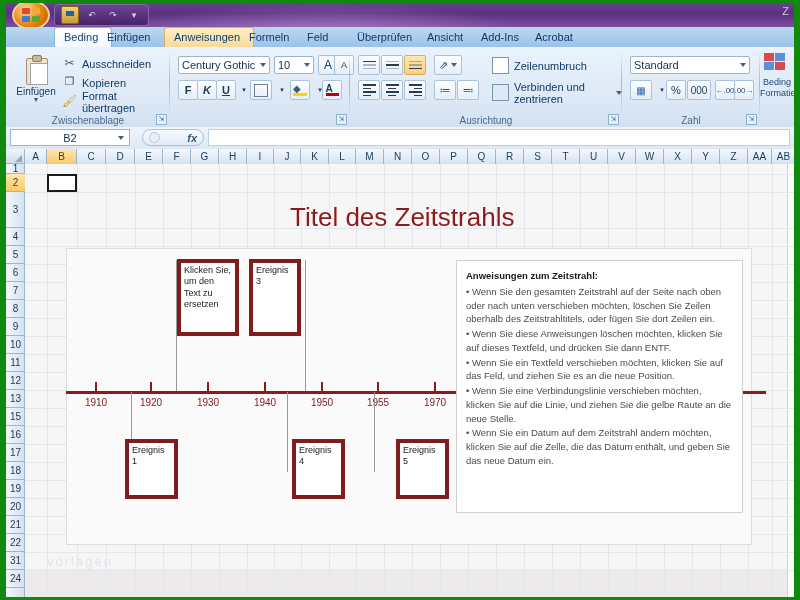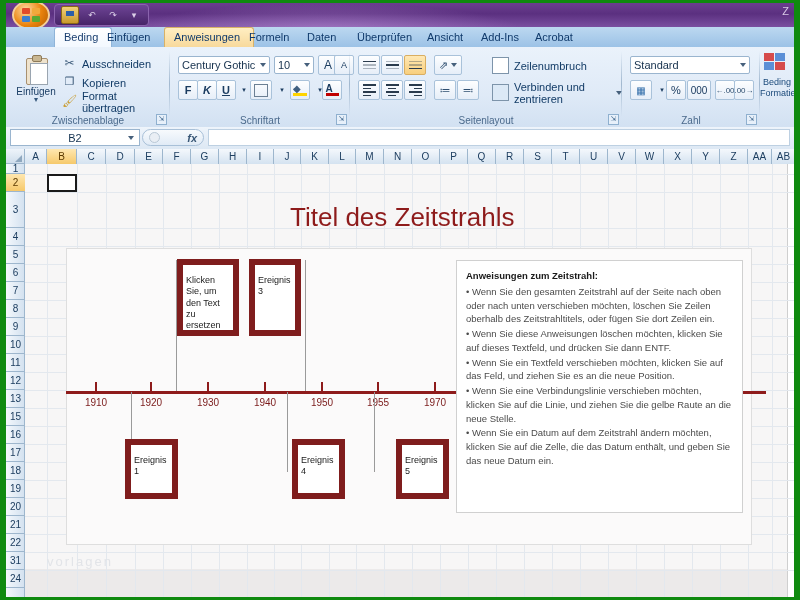--- a/index.html
+++ b/index.html
@@ -86,21 +86,21 @@
     border-color:#a9c2da;}
   .rbtn.flat{background:transparent;border-color:transparent;}
 
   
   .albars{display:flex;flex-direction:column;justify-content:center;gap:2px;width:13px;}
   .albars i{display:block;height:1.5px;background:#2a3b4d;}
 
   
   .fbar{position:absolute;left:0;top:124px;width:788px;height:22px;
     background:linear-gradient(180deg,#eef4fb,#dde8f4);border-bottom:1px solid #a8c0d8;}
-  .namebox{position:absolute;left:4px;top:2px;width:130px;height:17px;
+  .namebox{position:absolute;left:4px;top:2px;width:120px;height:17px;
     background:#fff;border:1px solid #9ab5cf;font-size:11px;color:#12314f;
     display:flex;align-items:center;justify-content:center;box-sizing:border-box;}
   .nb-caret{position:absolute;right:5px;width:0;height:0;border-left:3px solid transparent;
     border-right:3px solid transparent;border-top:4px solid #46607c;}
   .fx-grp{position:absolute;left:136px;top:2px;width:62px;height:17px;
     background:linear-gradient(180deg,#f7fafd,#e1ebf6);border:1px solid #a8c0d8;
     border-radius:9px;display:flex;align-items:center;justify-content:space-between;
     padding:0 6px;box-sizing:border-box;font-size:11px;color:#3a5877;}
   .fdot{width:9px;height:9px;border-radius:50%;background:#e9eef4;border:1px solid #b9c8d6;}
   .finput{position:absolute;left:202px;top:2px;right:4px;height:17px;background:#fff;
@@ -132,22 +132,22 @@
   .sheet-inner{position:absolute;background:#fbfafa;}
   .selbox{position:absolute;border:2px solid #1a1a1a;box-sizing:border-box;background:#fff;}
 
   
   .tl-title{position:absolute;font-size:26px;color:#8e1b1b;white-space:nowrap;}
   .tl-frame{position:absolute;background:#fbfafa;border:1px solid #dedede;}
   .redline{position:absolute;height:3px;background:#8e1b1b;}
   .tick{position:absolute;width:2px;background:#8e1b1b;}
   .datelbl{position:absolute;font-size:10px;color:#7a1a1a;text-align:center;white-space:nowrap;}
   .conn{position:absolute;width:1px;background:#9a9a9a;}
-  .ebox{position:absolute;background:#fff;border:6px solid #7f1d1d;
-    font-size:9px;color:#1b1b1b;padding:10px 3px;box-sizing:border-box;line-height:1.25;}
+  .ebox{position:absolute;background:#fff;border:4px solid #7f1d1d;
+    font-size:9px;color:#1b1b1b;padding:2px 3px;box-sizing:border-box;line-height:1.25;}
   .instr{position:absolute;background:#fff;border:1px solid #d0d0d0;
     padding:8px 9px;box-sizing:border-box;font-size:9.5px;color:#4b4b4b;line-height:1.45;}
   .instr b{color:#1a1a1a;display:block;margin-bottom:2px;font-size:9.5px;}
   .instr p{margin:0 0 1px 0;}
   .wmark{position:absolute;font-size:13px;color:#e2e4e8;letter-spacing:2px;}
 
   .sbar{position:absolute;left:0;bottom:0;width:788px;height:0px;}
 </style>
 </head>
 <body>
@@ -173,21 +173,21 @@
       <div class="qat-btn">▾</div>
     </div>
     <div class="tb-win">Z</div>
   </div>
 
   <div class="tabstrip">
     <div class="tab sel" style="left:48px;width:38px;">Beding</div>
     <div class="tab" style="left:92px;width:58px;">Einfügen</div>
     <div class="tab hot" style="left:158px;width:70px;">Anweisungen</div>
     <div class="tab" style="left:234px;width:52px;">Formeln</div>
-    <div class="tab" style="left:292px;width:44px;">Daten</div>
+    <div class="tab" style="left:292px;width:44px;">Feld</div>
     <div class="tab" style="left:342px;width:64px;">Überprüfen</div>
     <div class="tab" style="left:412px;width:48px;">Ansicht</div>
     <div class="tab" style="left:466px;width:48px;">Add-Ins</div>
     <div class="tab" style="left:520px;width:50px;">Acrobat</div>
   </div>
 
   <div class="ribbon">
 
     <div class="grp" style="left:0;width:164px;">
       <div class="paste-btn">
@@ -252,21 +252,20 @@
           <span style="display:block;width:14px;height:3px;background:#ffd400;"></span>
           </span>
         </div>
       <div class="rbtn flat" style="left:140px;top:33px;width:9px;font-size:7px;">▾</div>
       <div class="rbtn" style="left:152px;top:33px;width:18px;">
         <span style="display:block;">
           <span style="display:block;font-size:10px;line-height:9px;font-weight:bold;color:#1b3c60;">A</span>
           <span style="display:block;width:13px;height:3px;background:#c00000;"></span>
           </span>
         </div>
-      <div class="glabel">Schriftart</div>
       <div class="dlg">⇲</div>
       <div class="gsep"></div>
     </div>
 
     <div class="grp" style="left:344px;width:272px;">
       <div class="rbtn" style="left:8px;top:8px;width:22px;">
         <span class="albars">
             <i></i>
             <i style="opacity:.35"></i>
             <i style="opacity:.35"></i>
@@ -324,21 +323,21 @@
 
       <div class="cb-item" style="left:142px;top:10px;">
         <span class="mini-ic" style="border:1px solid #7d94aa;background:#fff;"></span>
         <span>Zeilenumbruch</span>
       </div>
       <div class="cb-item" style="left:142px;top:37px;">
         <span class="mini-ic" style="border:1px solid #7d94aa;background:#dce9f6;"></span>
         <span>Verbinden und zentrieren</span>
         <span class="caret"></span>
       </div>
-      <div class="glabel">Seitenlayout</div>
+      <div class="glabel">Ausrichtung</div>
       <div class="dlg">⇲</div>
       <div class="gsep"></div>
     </div>
 
     <div class="grp" style="left:616px;width:138px;">
       <div class="fbox" style="left:8px;top:9px;width:120px;">
         <span class="cv">Standard</span>
         <span class="caret"></span>
       </div>
       <div class="rbtn" style="left:8px;top:33px;width:22px;">

